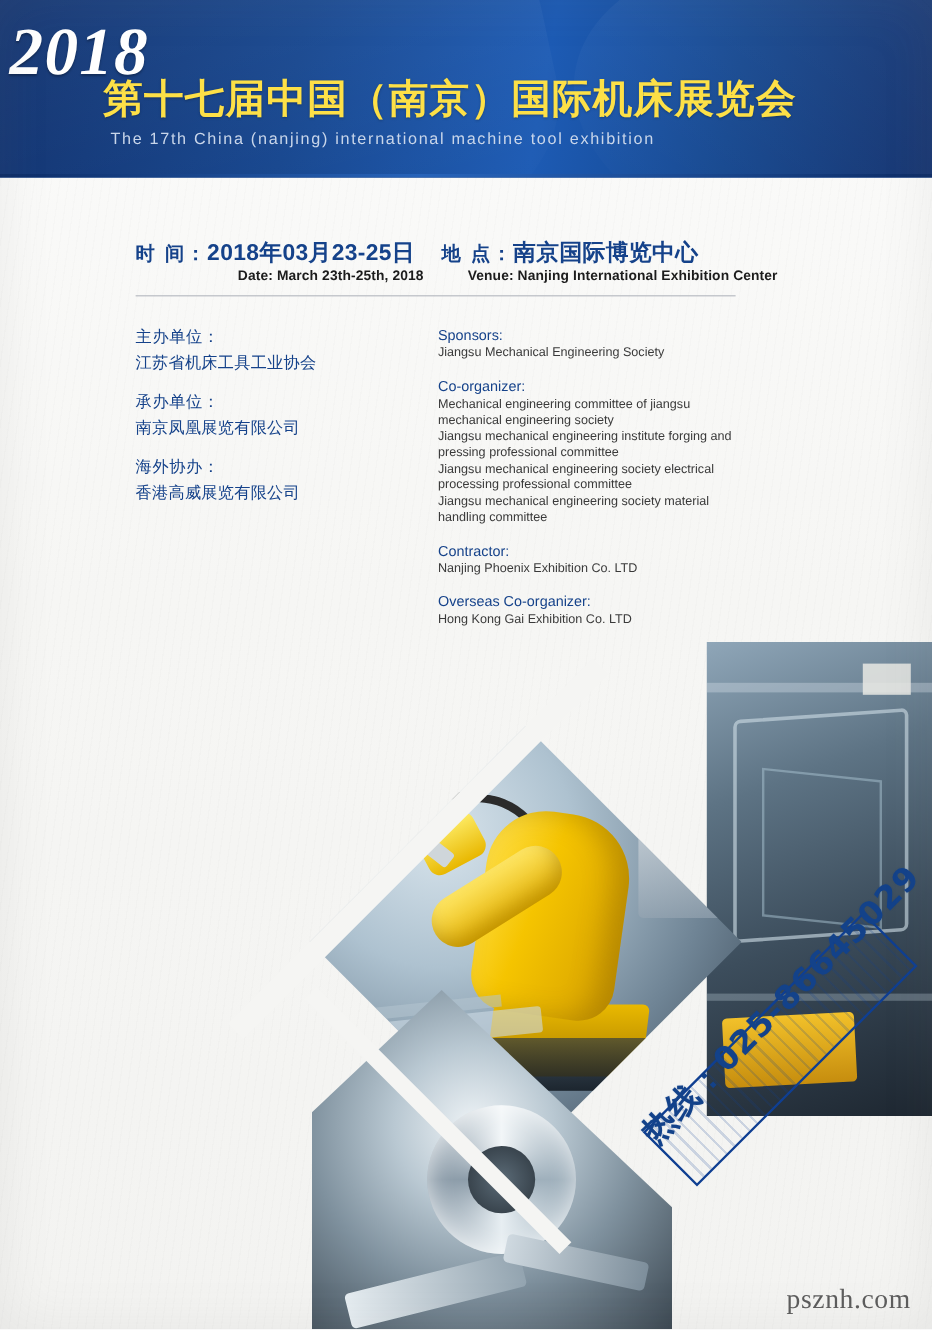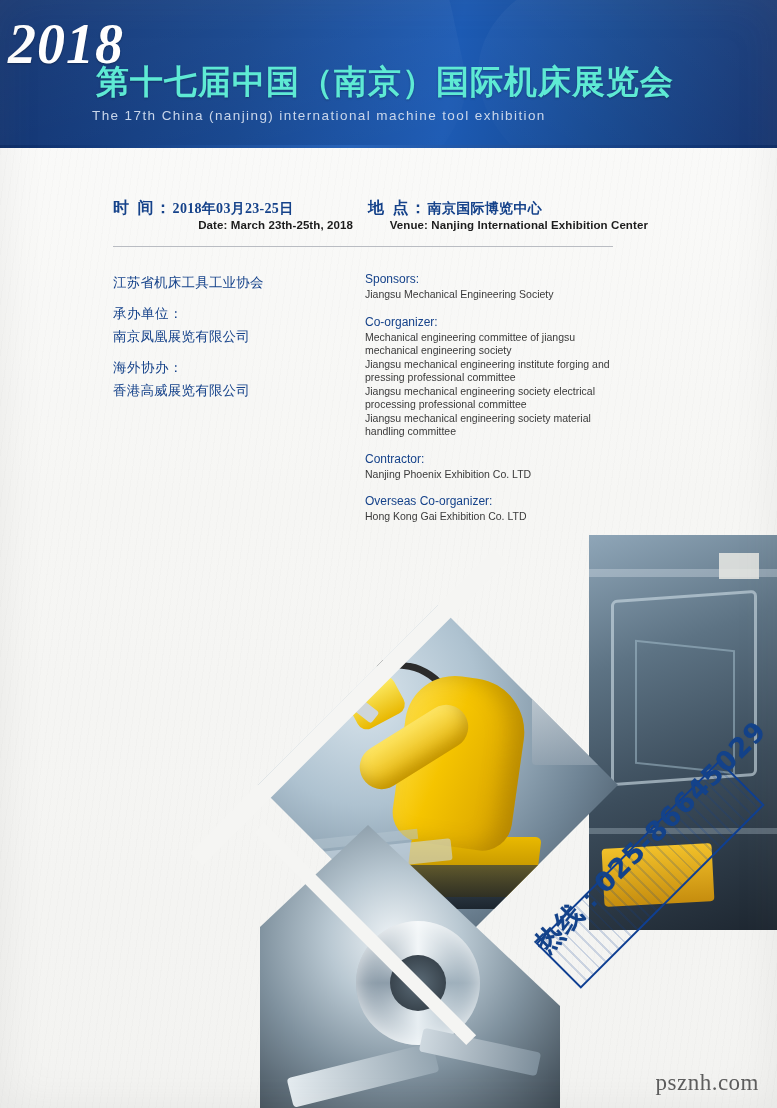--- a/index.html
+++ b/index.html
@@ -70,25 +70,25 @@
     font-style: italic;
     font-weight: bold;
     font-size: 56px;
     letter-spacing: 1px;
     color: #ffffff;
     text-shadow: 0 1px 2px rgba(0,0,0,0.3);
     line-height: 1;
   }
   .title-cn {
     position: absolute;
-    left: 96px; top: 60px;
+    left: 86px; top: 60px;
     font-family: "DejaVu Sans", sans-serif;
     font-weight: bold;
     font-size: 33px;
-    color: #5eead4;
+    color: #fde047;
     letter-spacing: 1px;
     white-space: nowrap;
     text-shadow: 0 1px 2px rgba(0,0,0,0.25);
   }
   .title-en {
     position: absolute;
     left: 92px; top: 108px;
     font-family: "Liberation Sans", sans-serif;
     font-size: 13.5px;
     color: #c9d6ea;
@@ -114,22 +114,22 @@
     height: 46px;
   }
   .label-cn {
     font-family: "DejaVu Sans", sans-serif;
     font-size: 16px;
     font-weight: bold;
     color: #15428a;
     letter-spacing: 1.5px;
   }
   .label-val {
-    font-family: Liberation Serif, serif;
-    font-size: 14px;
+    font-family: Liberation Sans, sans-serif;
+    font-size: 19px;
     font-weight: bold;
     color: #15428a;
     letter-spacing: 0.3px;
   }
   .label-en {
     font-family: "Liberation Sans", sans-serif;
     font-size: 11.5px;
     font-weight: bold;
     color: #1c1c1c;
     letter-spacing: 0.1px;
@@ -476,20 +476,21 @@
         <div class="label-en">Venue: Nanjing International Exhibition Center</div>
       </div>
       <div class="rule"></div>
     </div>
   </div>
 
   <div class="orgs">
     <div class="col-cn">
 
       <div class="grp">
+        <div class="grp-title-cn">主办单位：</div>
         <div class="grp-line-cn">江苏省机床工具工业协会</div>
       </div>
 
 
       <div class="grp">
         <div class="grp-title-cn">承办单位：</div>
         <div class="grp-line-cn">南京凤凰展览有限公司</div>
       </div>
 
       <div class="grp">

